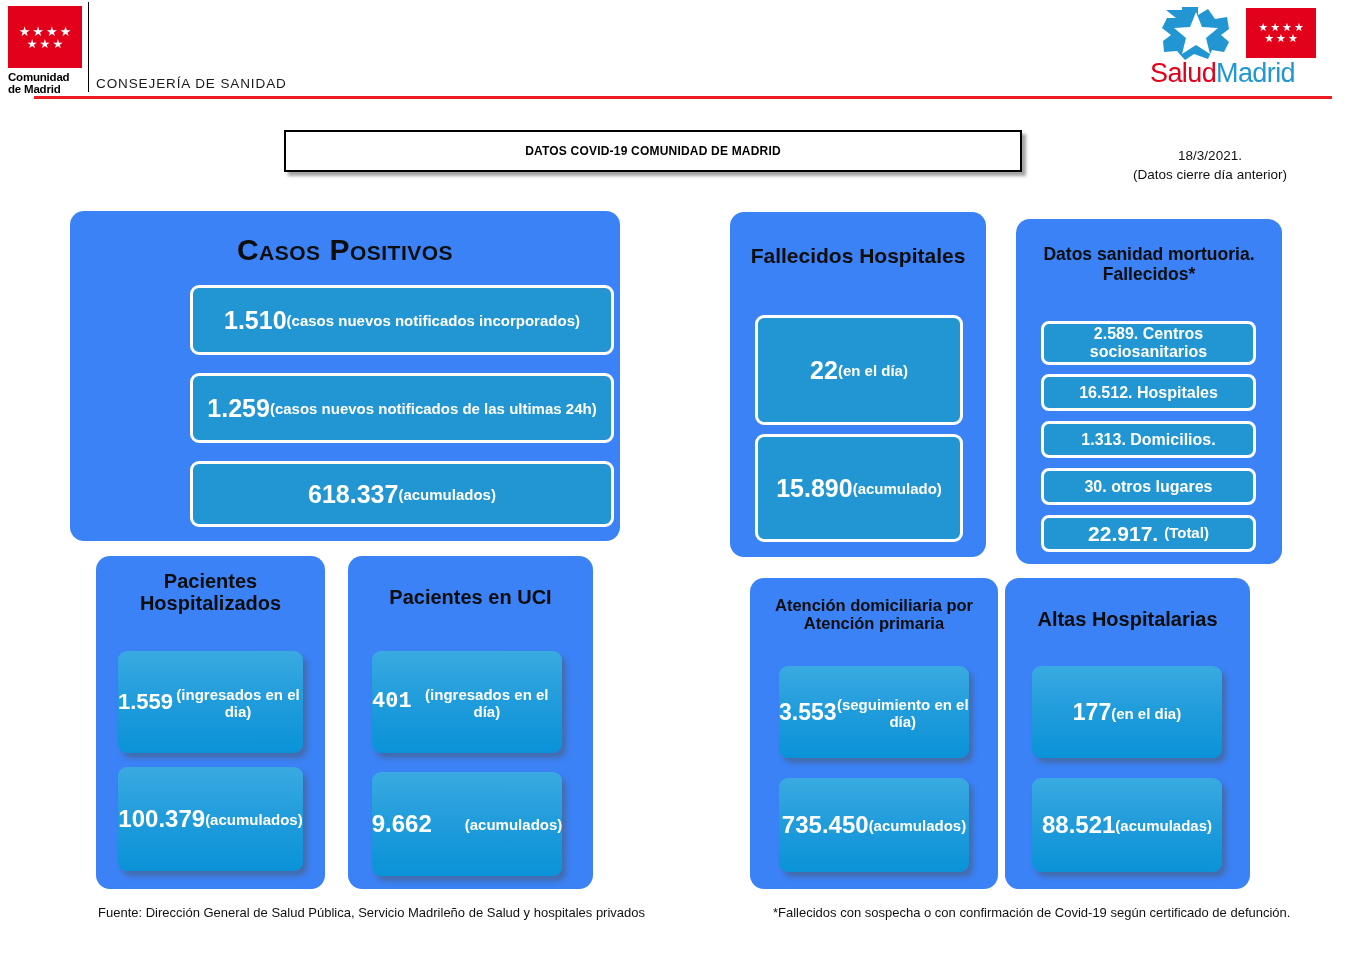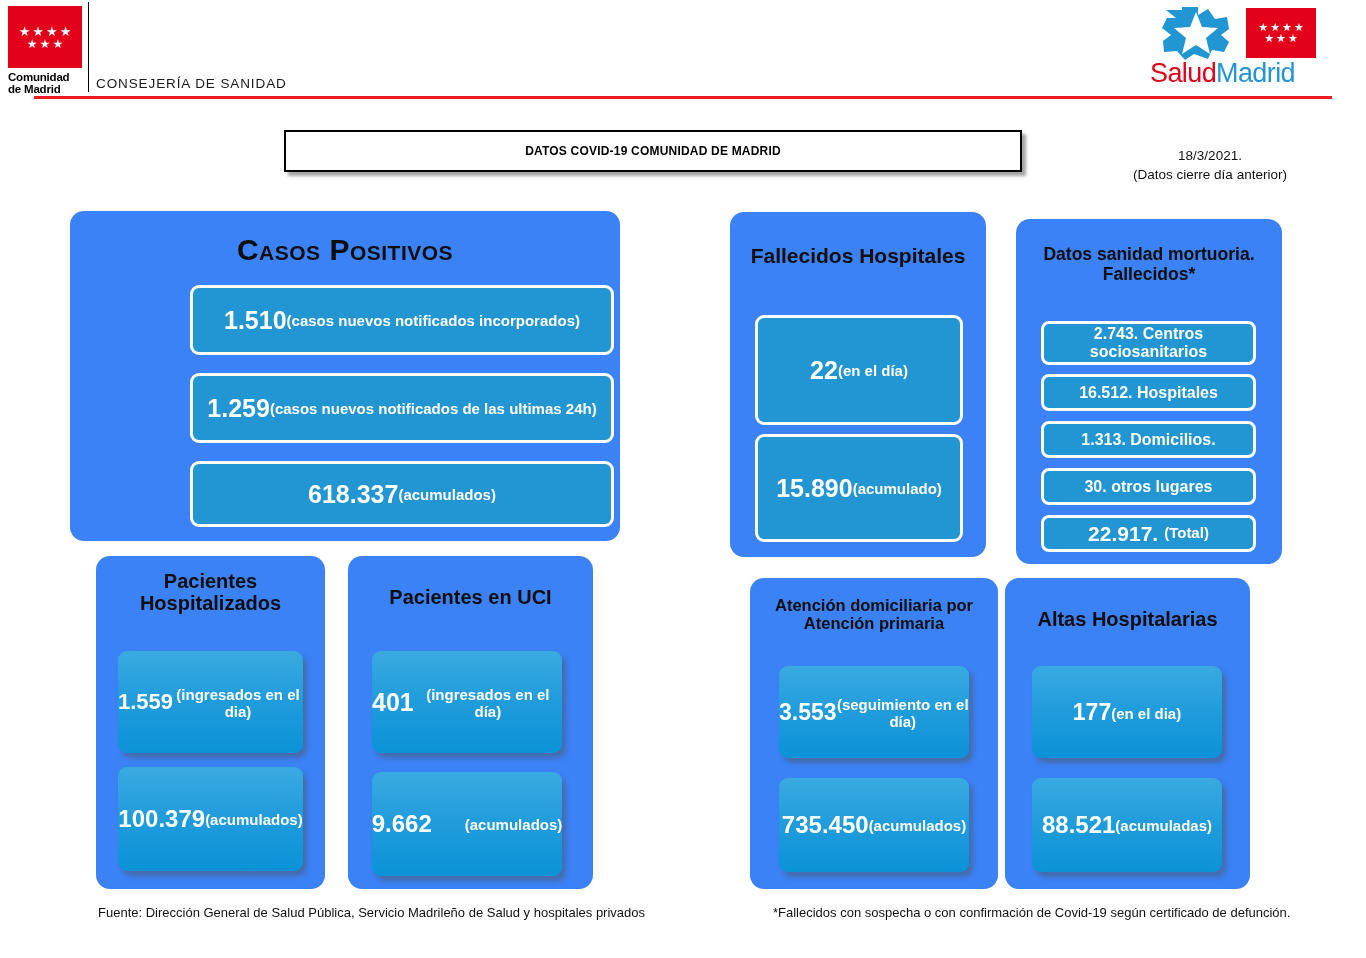--- a/index.html
+++ b/index.html
@@ -199,21 +199,21 @@
     <div class="card grad" style="left:22px; top:211px; width:185px; height:104px;">
       <div class="big" style="font-size:24px;">100.379</div>
       <div class="sub" style="font-size:15px; margin-top:3px;">(acumulados)</div>
     </div>
   </div>
 
   <div class="panel" style="left:348px; top:556px; width:245px; height:333px;">
     <div class="panel-title" style="font-size:20px; margin-top:30px;">Pacientes en UCI</div>
 
     <div class="card grad" style="left:24px; top:95px; width:190px; height:102px;">
-      <div class="big" style="font-size:25px;">401</div>
+      <div class="big" style="font-size:22px;font-family:Liberation Mono, monospace;">401</div>
       <div class="sub" style="font-size:15px; margin-top:3px; max-width:155px;">(ingresados en el día)</div>
     </div>
 
     <div class="card grad" style="left:24px; top:216px; width:190px; height:104px;gap:33px;">
       <div class="big" style="font-size:24px;">9.662</div>
       <div class="sub" style="font-size:15px; margin-top:3px;">(acumulados)</div>
     </div>
   </div>
 
   <div class="panel" style="left:730px; top:212px; width:256px; height:345px;">
@@ -229,21 +229,21 @@
       <div class="sub" style="font-size:15px; margin-top:3px;">(acumulado)</div>
     </div>
   </div>
 
   <div class="panel" style="left:1016px; top:212px; width:266px; height:345px;margin-top:7px;">
     <div class="panel-title" style="font-size:17.5px; margin-top:26px;">
       <div>Datos sanidad mortuoria.</div>
       <div>Fallecidos*</div>
     </div>
 
-    <div class="mrow" style="left:25px; top:102px; width:215px; height:44px; font-size:16px; padding:0 6px;">2.743. Centros sociosanitarios</div>
+    <div class="mrow" style="left:25px; top:102px; width:215px; height:44px; font-size:16px; padding:0 6px;">2.589. Centros sociosanitarios</div>
 
     <div class="mrow" style="left:25px; top:155px; width:215px; height:37px; font-size:16px;">16.512. Hospitales</div>
 
     <div class="mrow" style="left:25px; top:202px; width:215px; height:37px; font-size:16px;">1.313. Domicilios.</div>
 
     <div class="mrow" style="left:25px; top:249px; width:215px; height:37px; font-size:16px;">30. otros lugares</div>
 
     <div class="mrow" style="left:25px; top:296px; width:215px; height:37px;">
       <span style="font-size:21px;">22.917.</span>
       <span style="font-size:15px; margin-left:6px;">(Total)</span>

